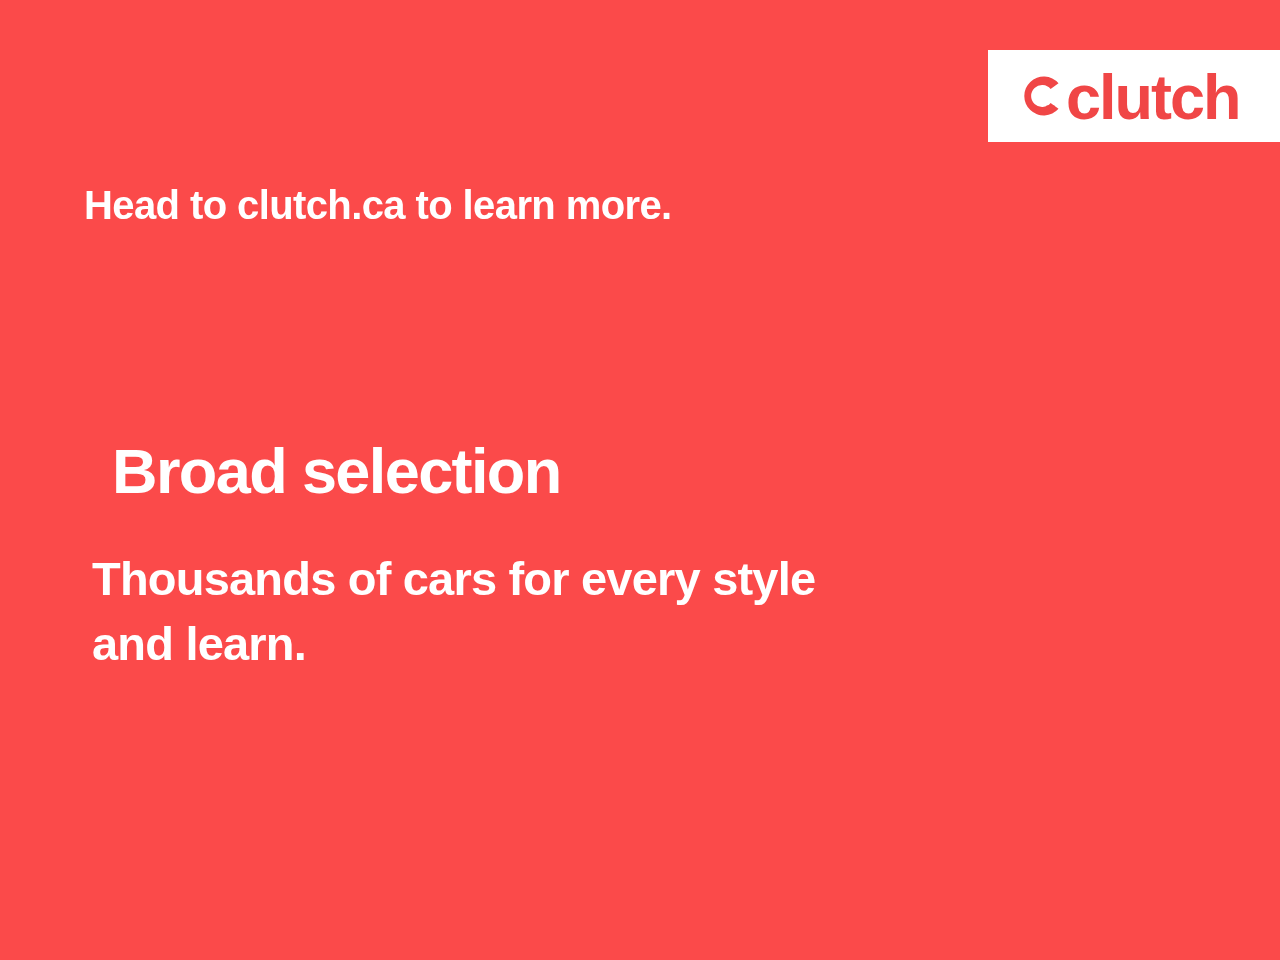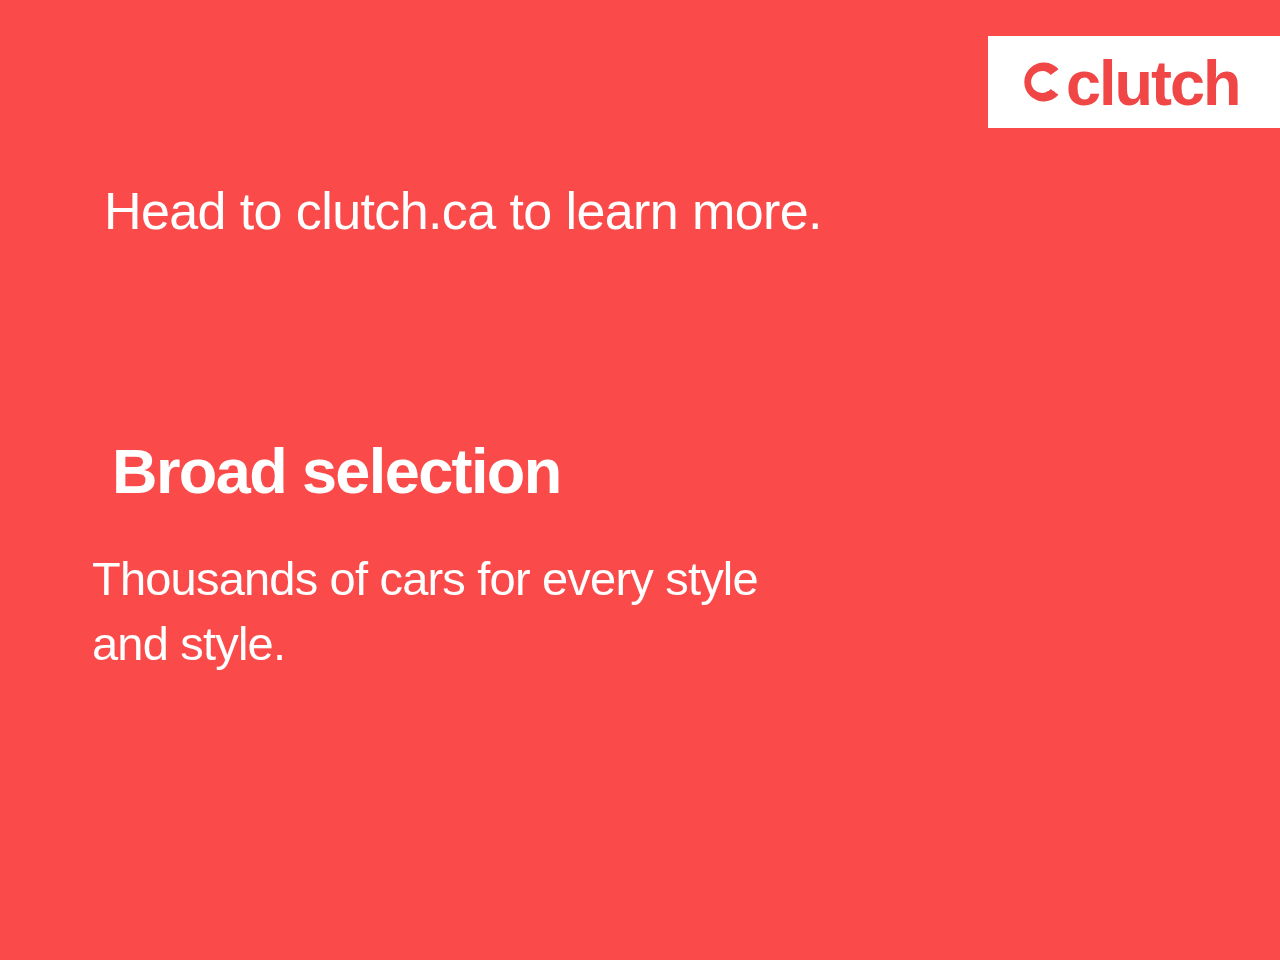--- a/index.html
+++ b/index.html
@@ -20,21 +20,21 @@
     width: 1280px;
     height: 960px;
     background: #fb4a4a;
     overflow: hidden;
   }
 
   
   #logo-badge {
     position: absolute;
     left: 988px;
-    top: 36px;
+    top: 50px;
     width: 292px;
     height: 92px;
     background: #ffffff;
     display: flex;
     align-items: center;
     justify-content: flex-start;
     padding-left: 30px;
     box-sizing: border-box;
   }
   #logo-lockup {
@@ -55,24 +55,24 @@
     color: #f04646;
     letter-spacing: -2.0px;
     line-height: 1;
     position: relative;
     top: 1px;
   }
 
   
   #eyebrow {
     position: absolute;
-    left: 104px;
+    left: 84px;
     top: 182px;
-    font-size: 52px;
-    font-weight: 400;
+    font-size: 40px;
+    font-weight: 700;
     color: #ffffff;
     letter-spacing: -0.6px;
     line-height: 1.15;
     white-space: nowrap;
   }
 
   #headline {
     position: absolute;
     left: 92px;
     top: 438px;
@@ -84,21 +84,21 @@
     white-space: nowrap;
     margin-left: 20px;
   }
 
   #subtitle {
     position: absolute;
     left: 92px;
     top: 547px;
     width: 960px;
     font-size: 47px;
-    font-weight: 400;
+    font-weight: 700;
     color: #ffffff;
     letter-spacing: -0.8px;
     line-height: 1.38;
   }
   #subtitle .sub-line {
     display: block;
     white-space: nowrap;
   }
 </style>
 </head>
@@ -118,16 +118,16 @@
       <span id="logo-wordmark">clutch</span>
     </div>
   </div>
 
   <div id="eyebrow">Head to clutch.ca to learn more.</div>
 
   <div id="headline">Broad selection</div>
 
   <div id="subtitle">
     <span class="sub-line">Thousands of cars for every style</span>
-    <span class="sub-line">and style.</span>
+    <span class="sub-line">and learn.</span>
   </div>
 
 </div>
 
 </body></html>

